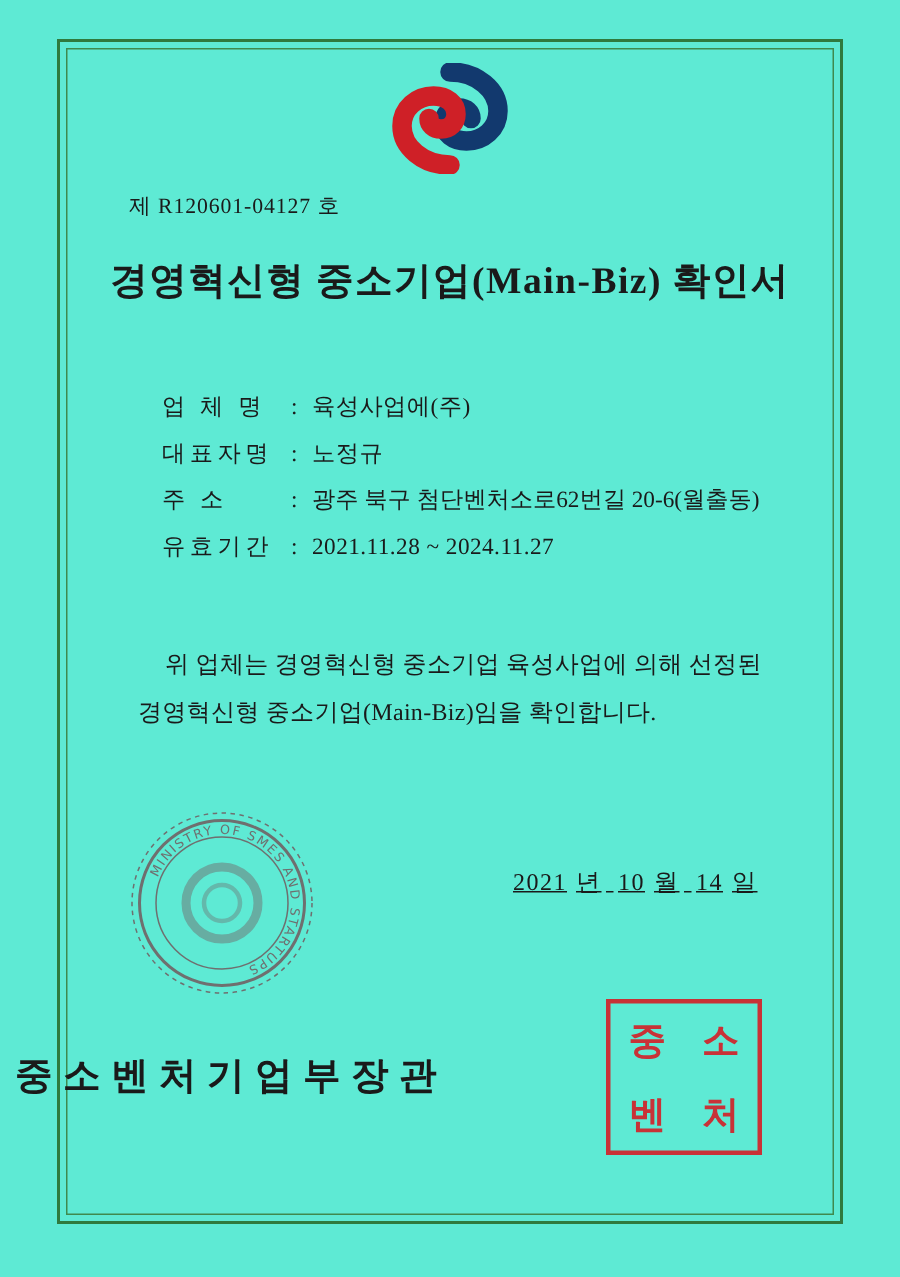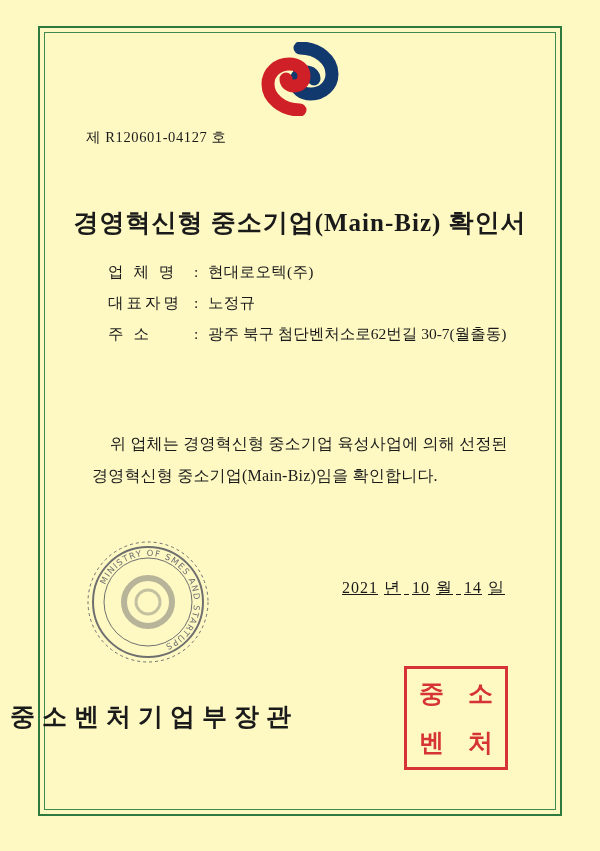--- a/index.html
+++ b/index.html
@@ -11,21 +11,21 @@
     width: 600px;
     height: 851px;
     font-family: "Liberation Serif", "DejaVu Serif", serif;
     color: #1a1a1a;
     position: relative;
     overflow: hidden;
   }
   .page {
     position: absolute;
     inset: 0;
-    background: #fef9c3;
+    background: #5eead4;
     padding-left: 15px;
   }
   
   .frame {
     position: absolute;
     left: 38px;
     top: 26px;
     width: 524px;
     height: 790px;
     border: 2px solid #2f7a3e;
@@ -63,21 +63,20 @@
   .title {
     position: absolute;
     left: 0;
     right: 0;
     top: 170px;
     text-align: center;
     font-size: 25px;
     font-weight: bold;
     letter-spacing: 1px;
     white-space: nowrap;
-    margin-top: 36px;
   }
 
   .fields {
     position: absolute;
     left: 108px;
     top: 256px;
     font-size: 15.5px;
     line-height: 31px;
   }
   .field-row {
@@ -183,27 +182,30 @@
       </g>
     </svg>
   </div>
 
   <div class="doc-number">제 R120601-04127 호</div>
 
   <div class="title">경영혁신형 중소기업(Main-Biz) 확인서</div>
 
   <div class="fields">
     <div class="field-row">
-      <span class="field-label">업 체 명</span><span class="field-colon">:</span><span class="field-value">현대로오텍(주)</span>
+      <span class="field-label">업 체 명</span><span class="field-colon">:</span><span class="field-value">육성사업에(주)</span>
     </div>
     <div class="field-row">
       <span class="field-label">대표자명</span><span class="field-colon">:</span><span class="field-value">노정규</span>
     </div>
     <div class="field-row">
-      <span class="field-label">주    소</span><span class="field-colon">:</span><span class="field-value addr">광주 북구 첨단벤처소로62번길 30-7(월출동)</span>
+      <span class="field-label">주    소</span><span class="field-colon">:</span><span class="field-value addr">광주 북구 첨단벤처소로62번길 20-6(월출동)</span>
+    </div>
+    <div class="field-row">
+      <span class="field-label">유효기간</span><span class="field-colon">:</span><span class="field-value">2021.11.28 ~ 2024.11.27</span>
     </div>
   </div>
 
   <div class="body-text">위 업체는 경영혁신형 중소기업 육성사업에 의해 선정된 경영혁신형 중소기업(Main-Biz)임을 확인합니다.</div>
 
   <div class="seal-emboss">
     <svg viewBox="0 0 128 128" width="128" height="128" aria-hidden="true">
       <defs>
         <path id="sealArc" d="M64,64 m-46,0 a46,46 0 1,1 92,0 a46,46 0 1,1 -92,0"></path>
       </defs>

